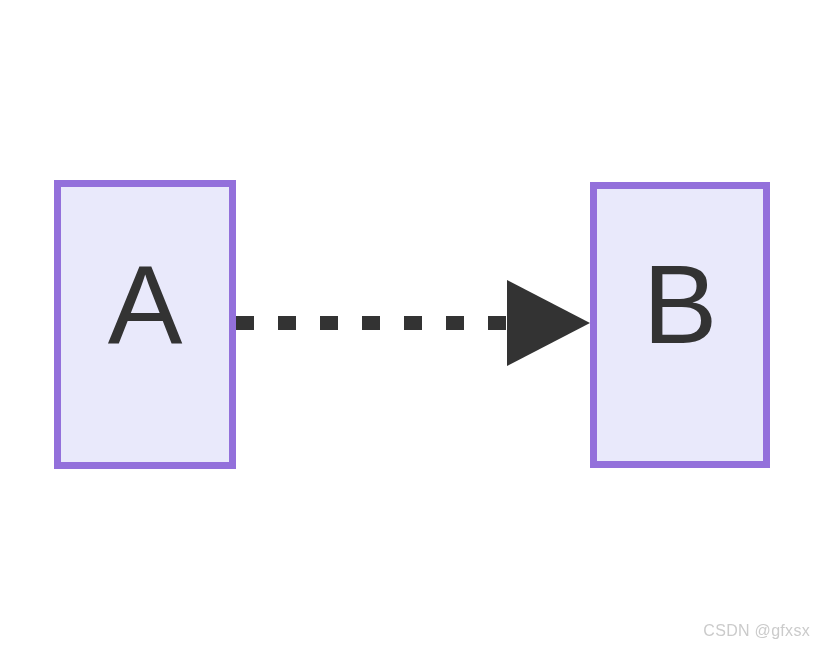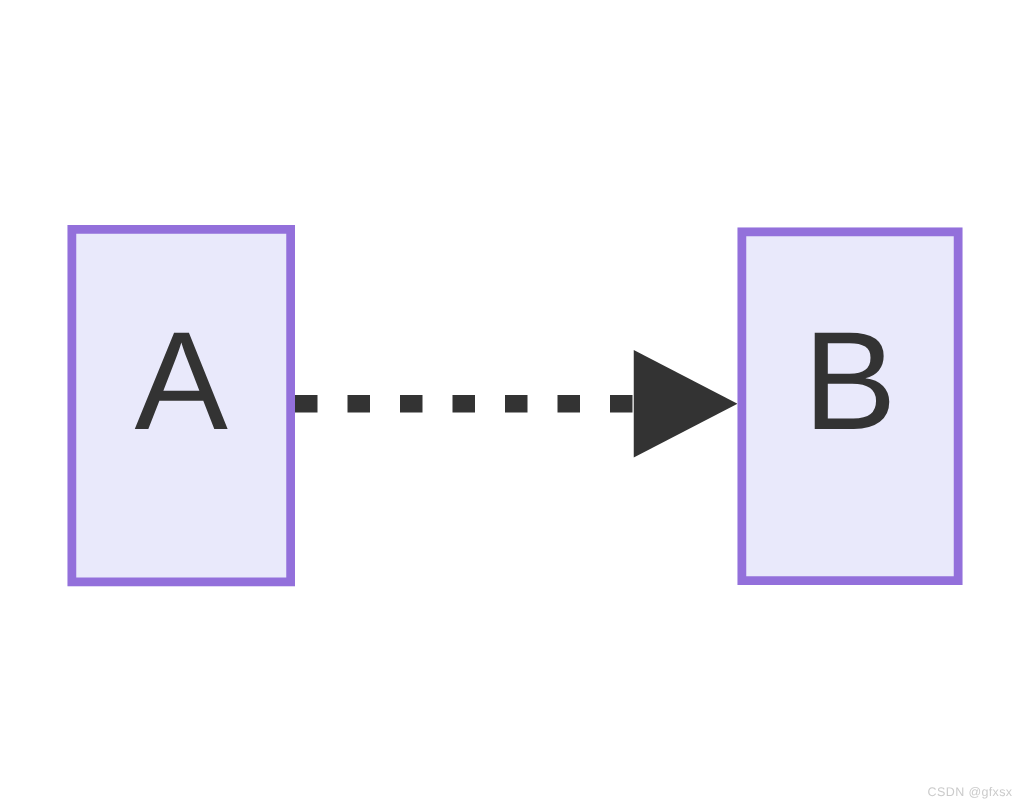--- a/index.html
+++ b/index.html
@@ -62,21 +62,21 @@
   .edge line {
     stroke: var(--arrow);
   }
   .edge polygon {
     fill: var(--arrow);
   }
   .watermark {
     position: absolute;
     right: 14px;
     bottom: 9px;
-    font-size: 10px;
+    font-size: 16px;
     letter-spacing: 0.3px;
     color: var(--watermark);
   }
 </style>
 </head>
 <body>
 
 <div class="canvas">
 
   <div class="node node-a">

